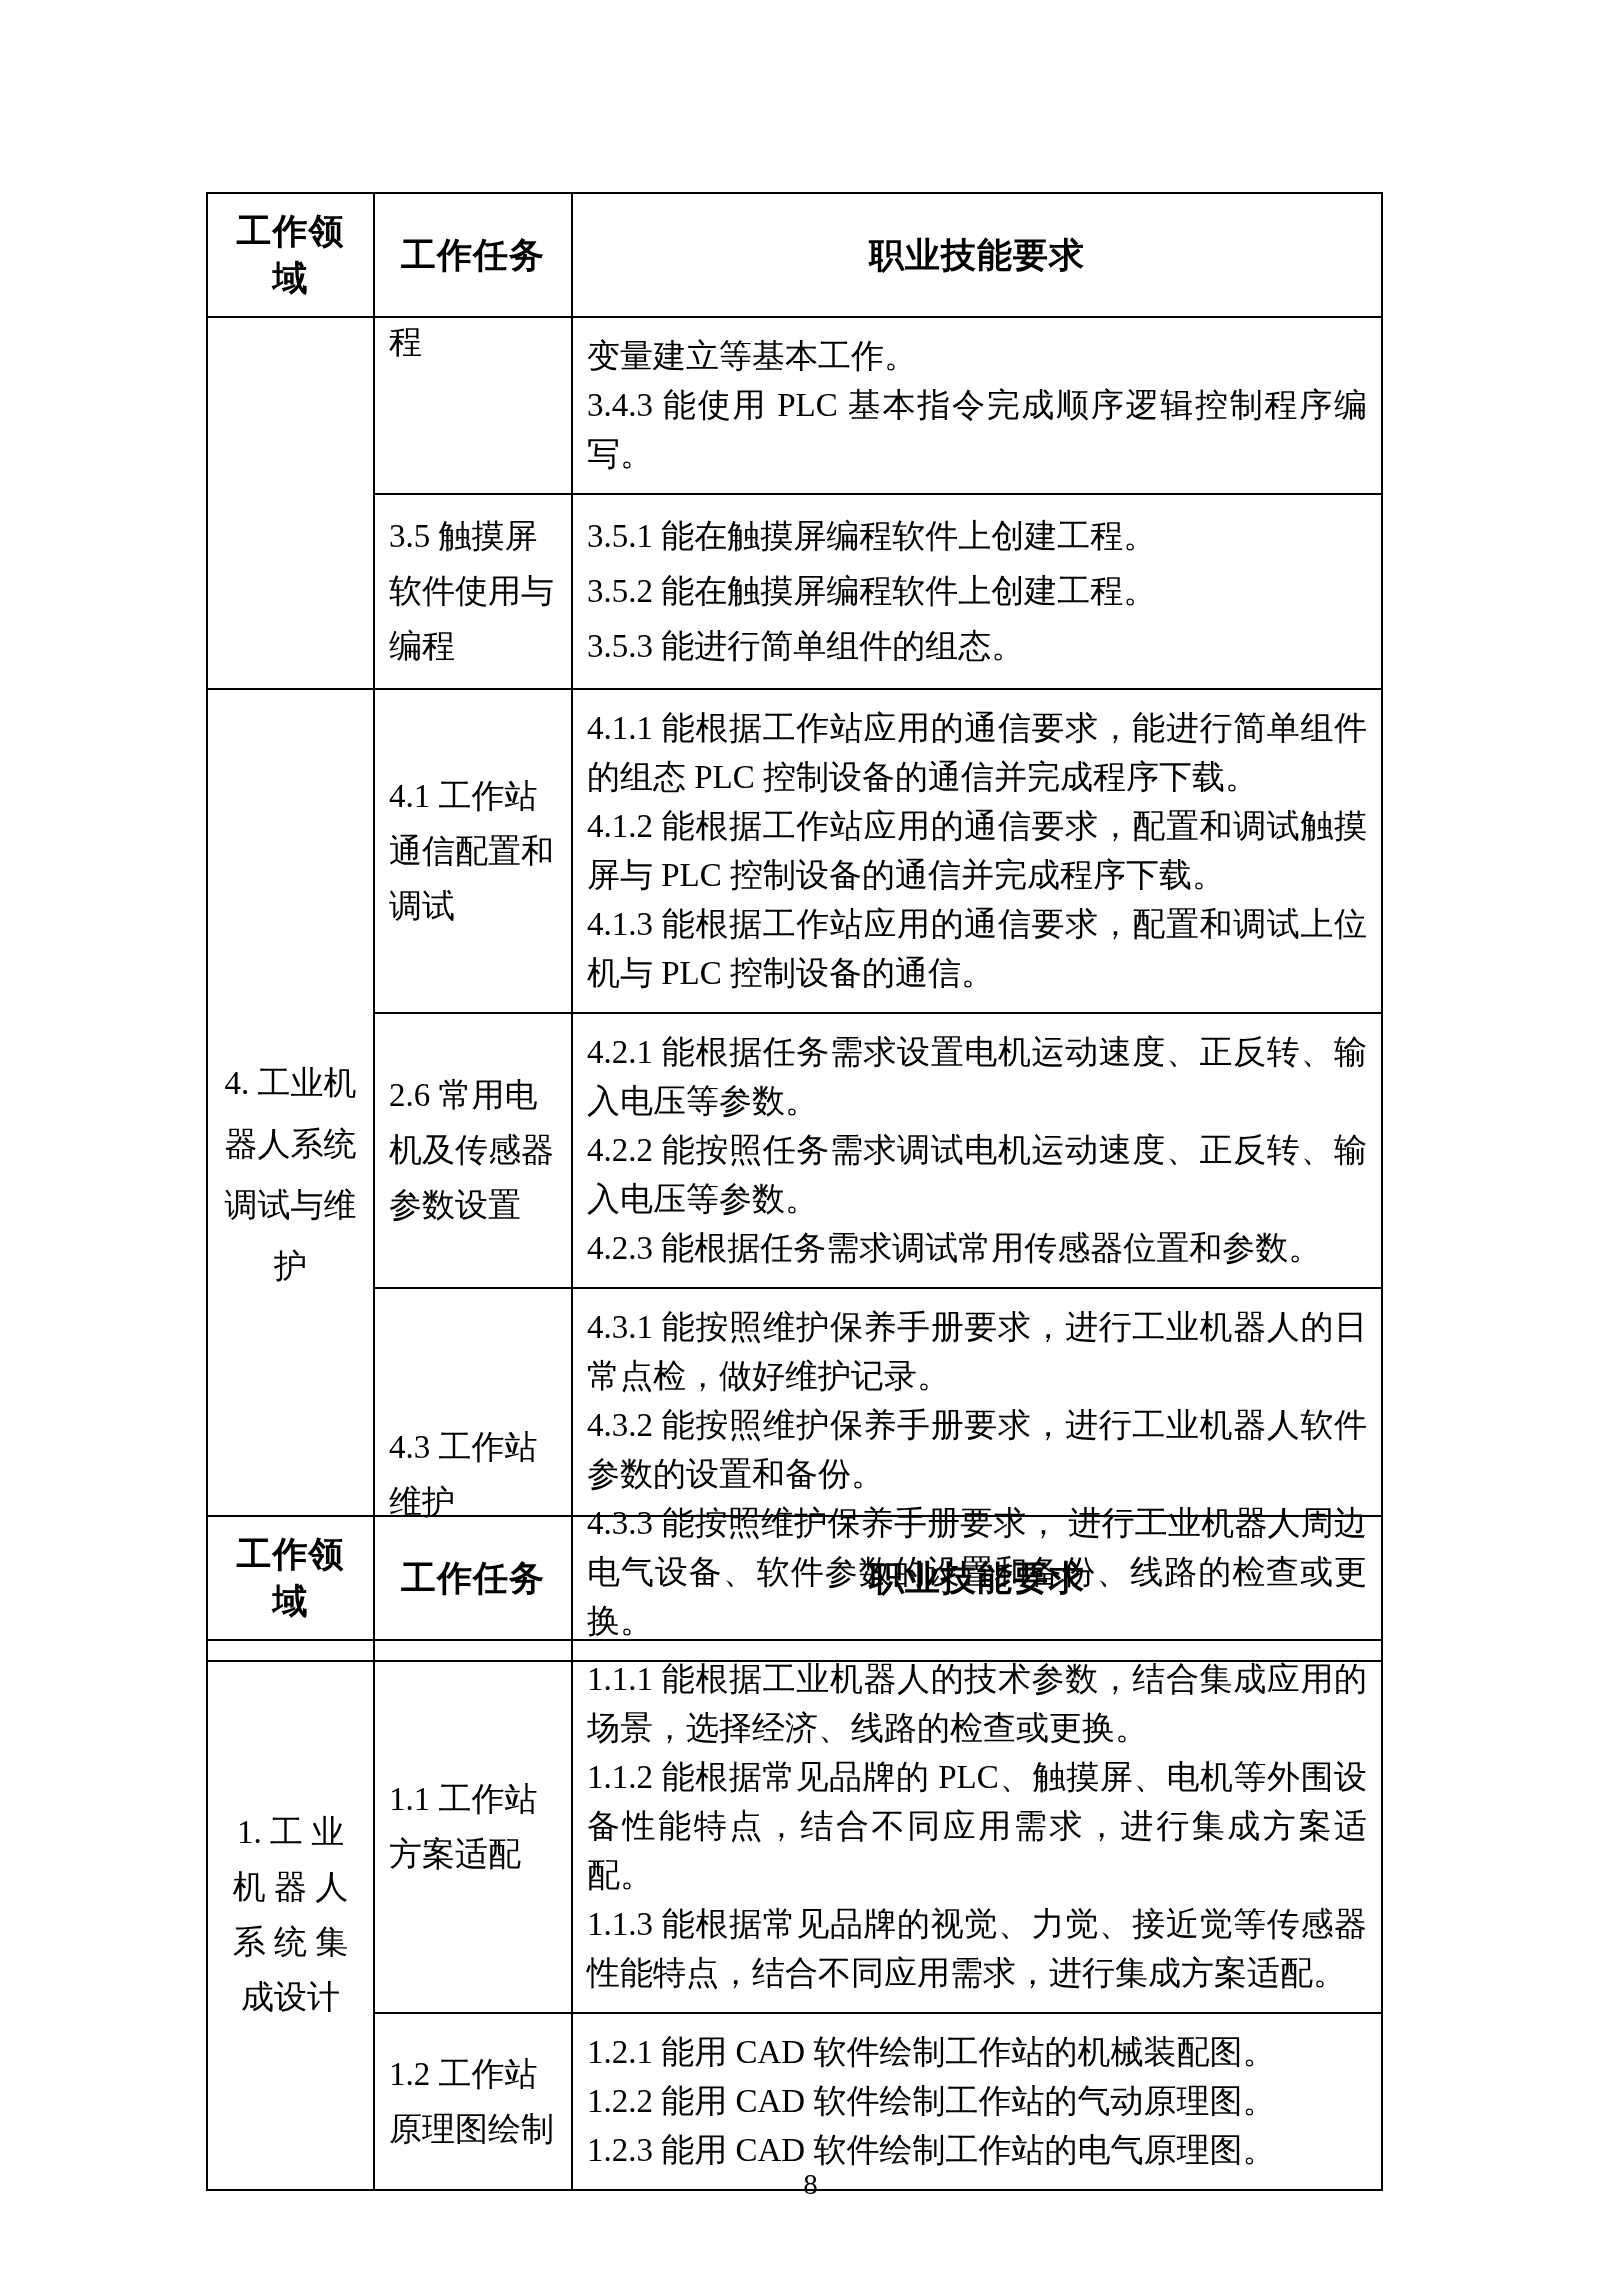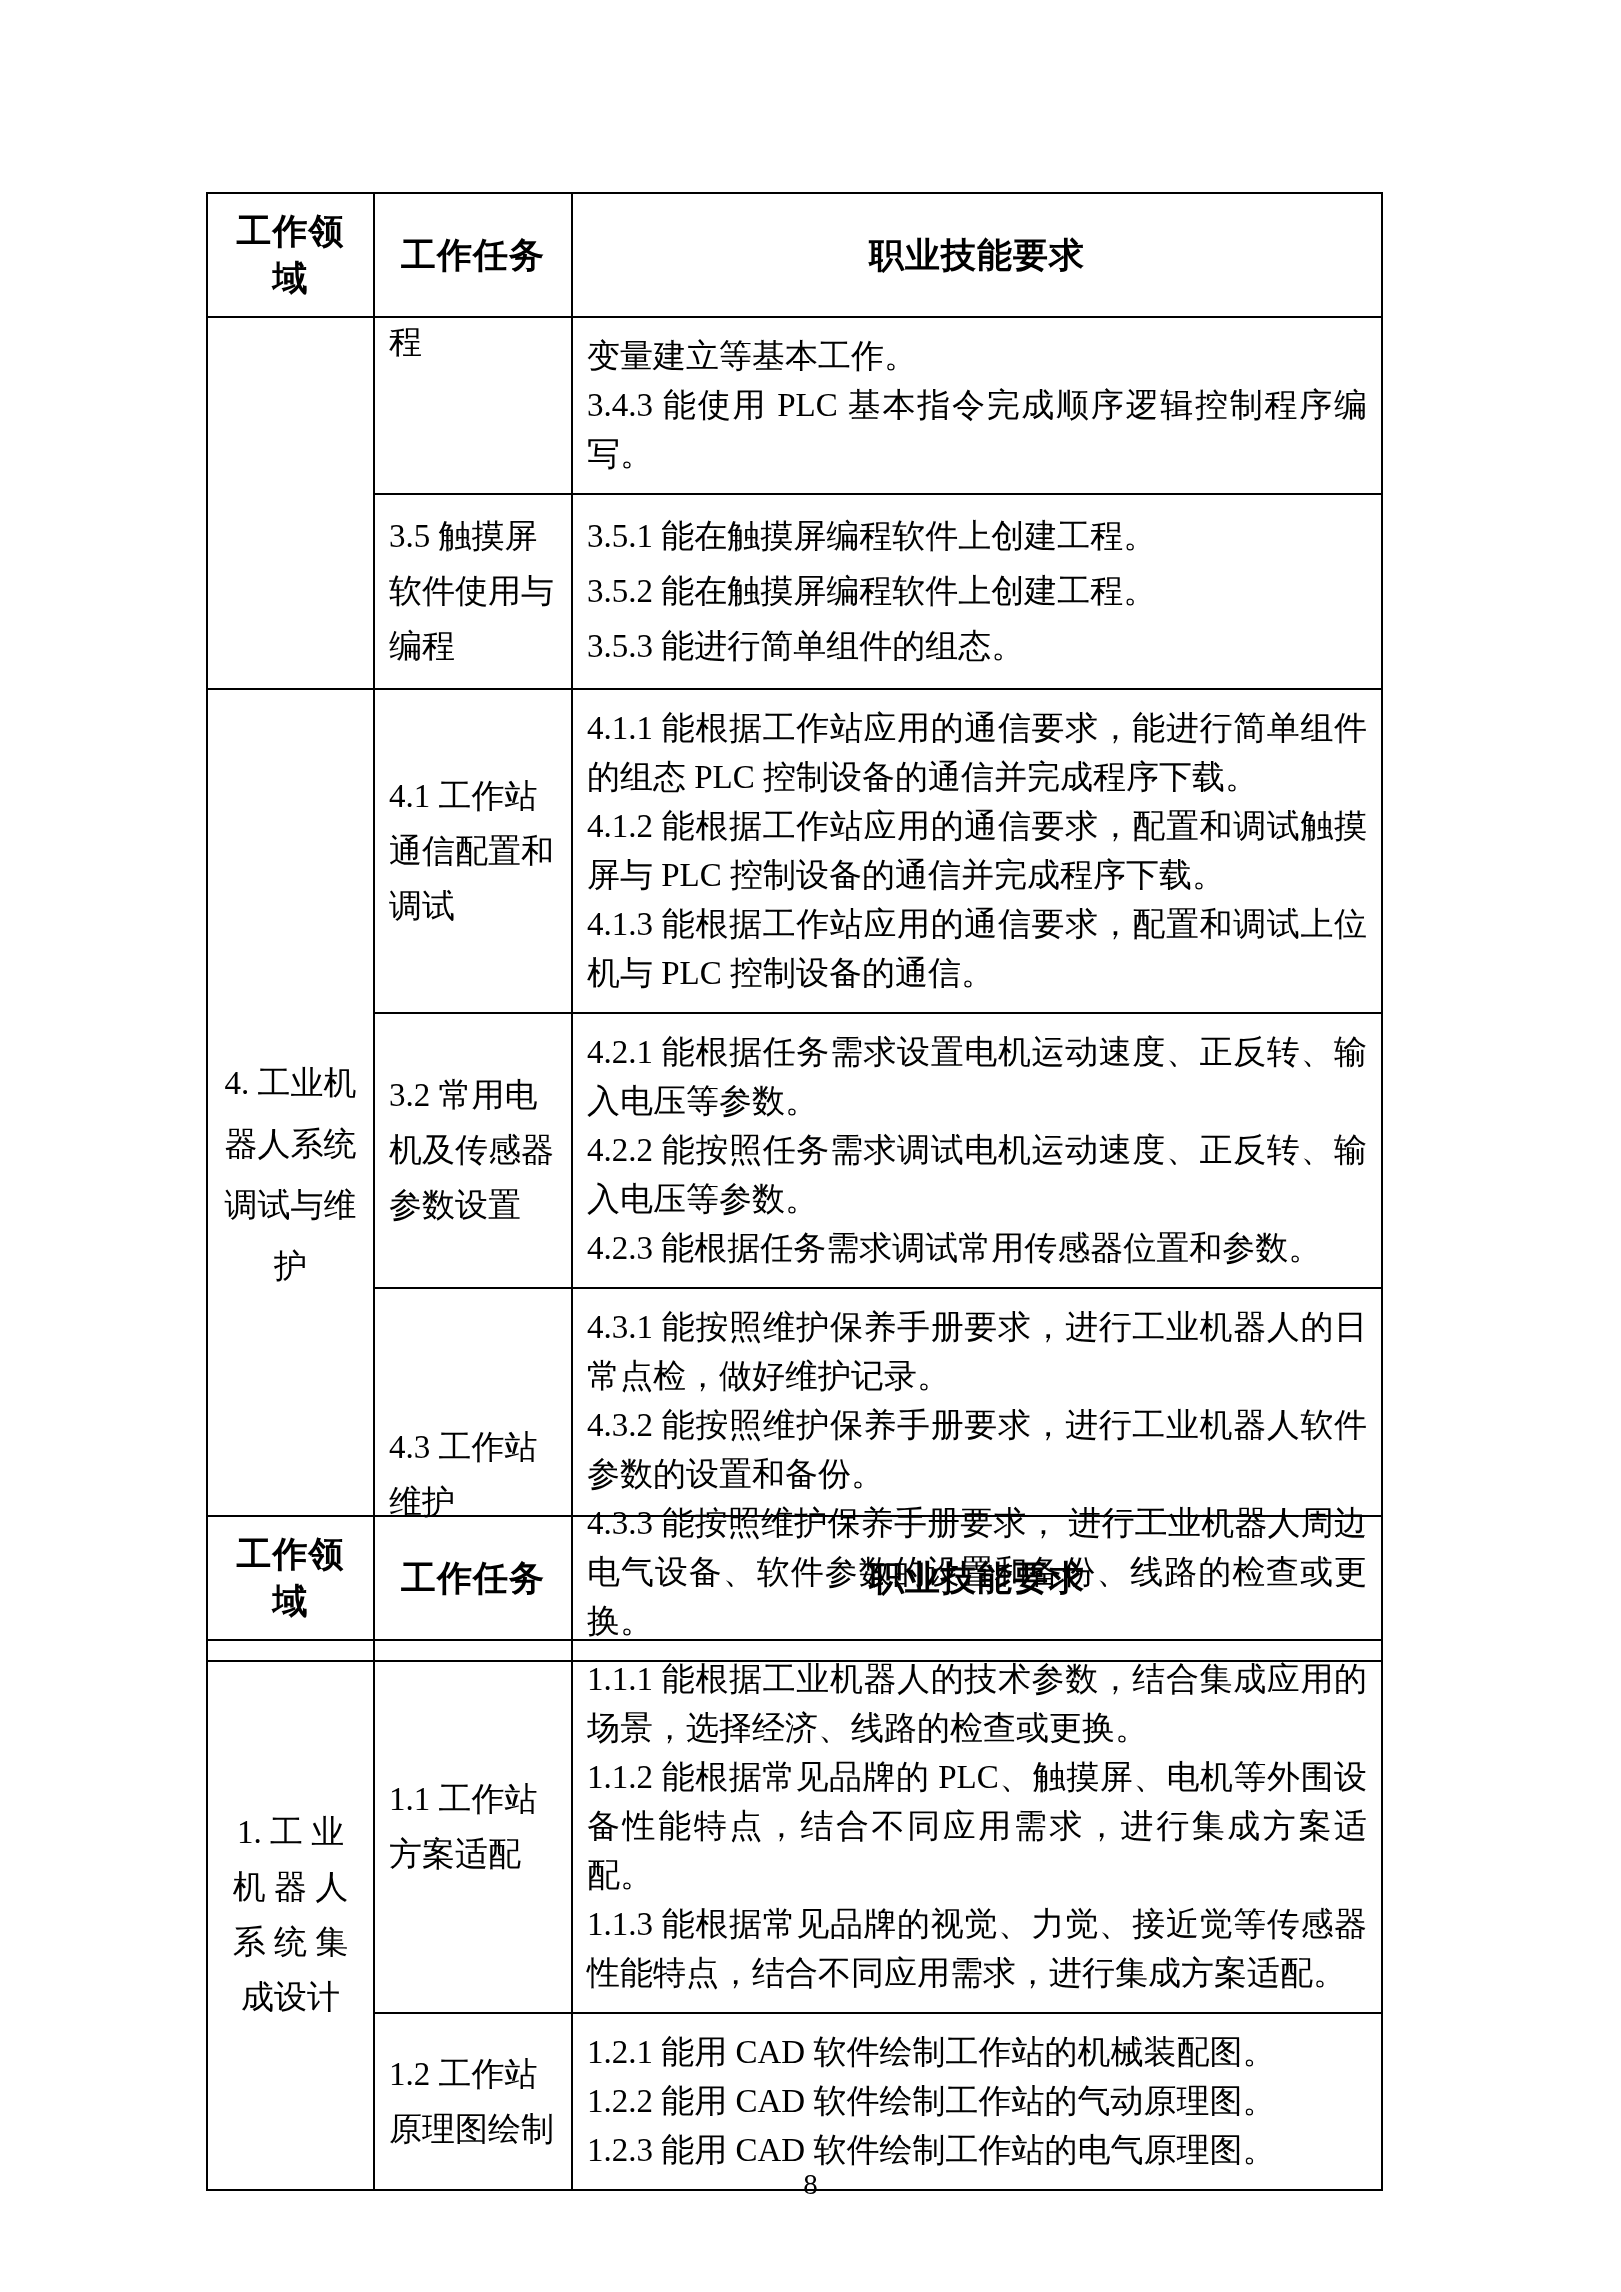--- a/index.html
+++ b/index.html
@@ -126,21 +126,21 @@
       <td class="task">4.1 工作站
 通信配置和
 调试</td>
       <td class="skills-cell">
         <div class="skill-item">4.1.1 能根据工作站应用的通信要求，能进行简单组件的组态 PLC 控制设备的通信并完成程序下载。</div>
         <div class="skill-item">4.1.2 能根据工作站应用的通信要求，配置和调试触摸屏与 PLC 控制设备的通信并完成程序下载。</div>
         <div class="skill-item">4.1.3 能根据工作站应用的通信要求，配置和调试上位机与 PLC 控制设备的通信。</div>
       </td>
     </tr>
     <tr style="height:252px">
-      <td class="task">3.2 常用电
+      <td class="task">2.6 常用电
 机及传感器
 参数设置</td>
       <td class="skills-cell">
         <div class="skill-item">4.2.1 能根据任务需求设置电机运动速度、正反转、输入电压等参数。</div>
         <div class="skill-item">4.2.2 能按照任务需求调试电机运动速度、正反转、输入电压等参数。</div>
         <div class="skill-item">4.2.3 能根据任务需求调试常用传感器位置和参数。</div>
       </td>
     </tr>
     <tr style="height:299px">
       <td class="task">4.3 工作站

